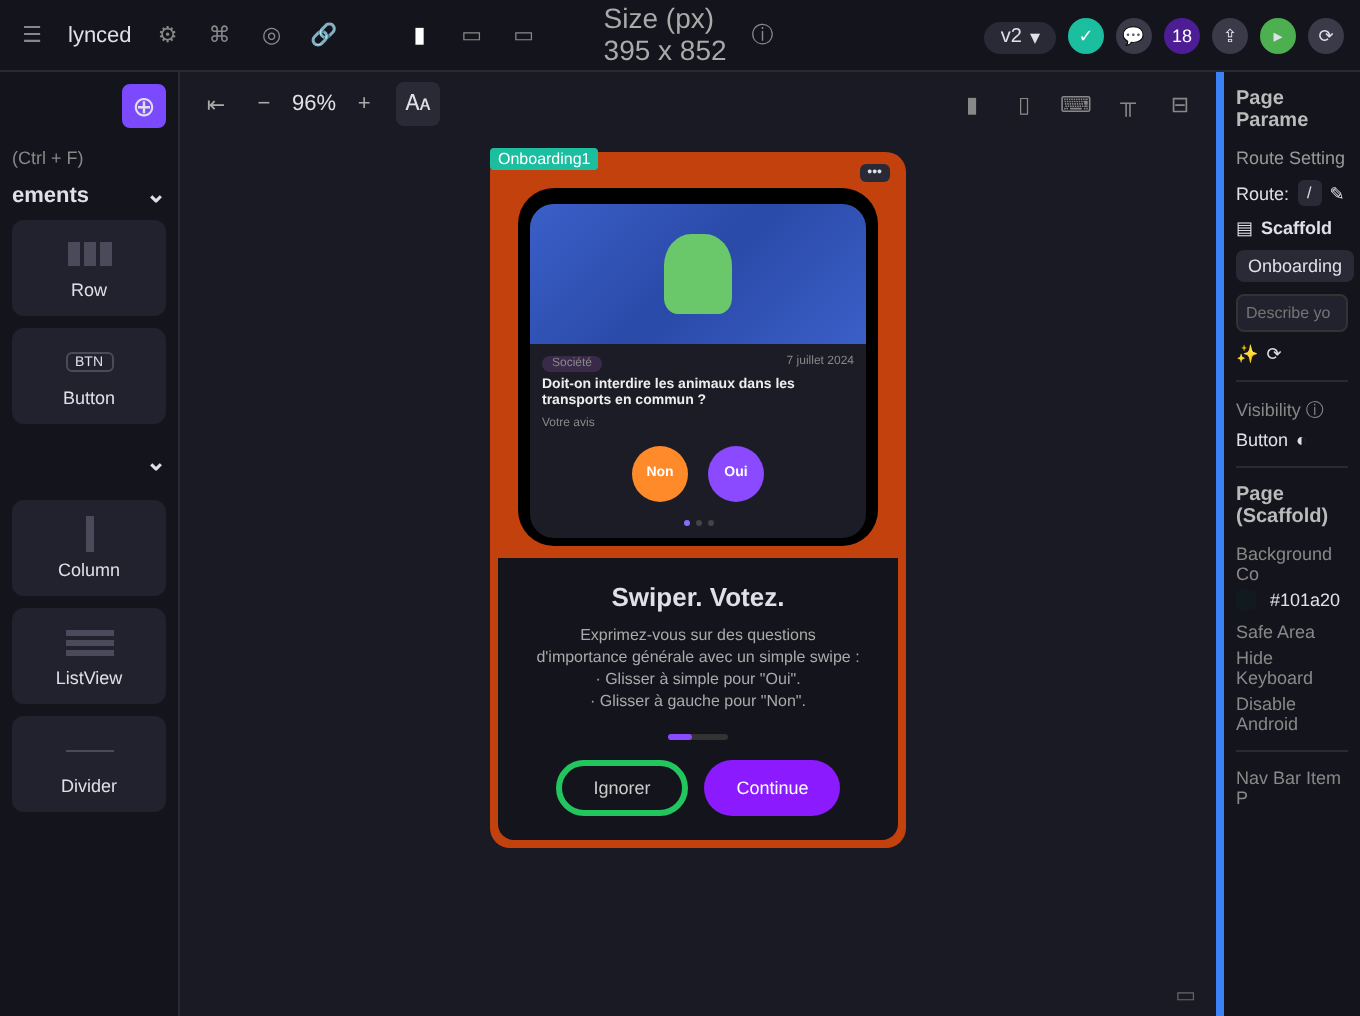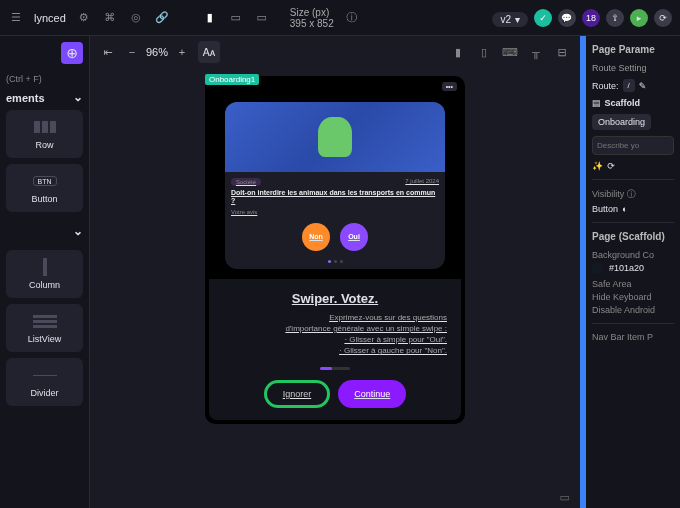--- a/index.html
+++ b/index.html
@@ -2,21 +2,21 @@
 <html><head>
 <meta charset="utf-8">
 <style>
 * { margin: 0; padding: 0; box-sizing: border-box; font-family: -apple-system, BlinkMacSystemFont, "Segoe UI", sans-serif; }
 body { background: #1a1a24; color: #e0e0e8; width: 680px; height: 508px; overflow: hidden; font-size: 11px; }
 
 .topbar { height: 36px; background: #14141c; display: flex; align-items: center; padding: 0 8px; border-bottom: 1px solid #2a2a36; }
 .topbar-left { display: flex; align-items: center; gap: 10px; }
 .topbar-right { display: flex; align-items: flex-end; gap: 6px; margin-left: auto; }
 .top-icon { width: 16px; height: 16px; display: flex; align-items: center; justify-content: center; color: #888; cursor: pointer; }
-.size-label { font-size: 10px; color: #aaa; line-height: 1.1; margin-left: 10px; }
+.size-label { font-size: 14px; color: #aaa; line-height: 1.1; margin-left: 22px; }
 .pill { background: #2a2a36; border-radius: 10px; padding: 2px 8px; font-size: 10px; display: flex; align-items: center; gap: 4px; }
 .circ { width: 18px; height: 18px; border-radius: 50%; display: flex; align-items: center; justify-content: center; font-size: 9px; }
 .circ.teal { background: #1bbfa0; color: #fff; }
 .circ.gray { background: #3a3a48; }
 .circ.purple { background: #4c1d95; color: #fff; }
 .circ.green { background: #4caf50; }
 
 .main { display: flex; height: 472px; }
 
 .left-panel { width: 90px; background: #14141c; border-right: 1px solid #2a2a36; padding: 6px; overflow: hidden; }
@@ -37,21 +37,21 @@
 
 .canvas-area { flex: 1; background: #1a1a24; display: flex; flex-direction: column; }
 .canvas-toolbar { height: 32px; display: flex; align-items: center; padding: 0 10px; gap: 8px; }
 .zoom-ctrl { display: flex; align-items: center; gap: 6px; font-size: 11px; }
 .zoom-btn { width: 16px; height: 16px; display: flex; align-items: center; justify-content: center; cursor: pointer; color: #aaa; }
 .tool-icon-box { width: 22px; height: 22px; background: #2a2a36; border-radius: 4px; display: flex; align-items: center; justify-content: center; }
 .canvas-right-tools { margin-left: auto; display: flex; gap: 10px; }
 .canvas-right-tools .ti { width: 16px; height: 16px; color: #888; cursor: pointer; display: flex; align-items: center; justify-content: center; }
 
 .canvas { flex: 1; display: flex; align-items: flex-start; justify-content: center; padding-top: 8px; }
-.device-frame { width: 260px; background: #000000; border-radius: 10px; padding: 4px; position: relative; text-decoration: underline; }
+.device-frame { width: 208px; background: #c2410c; border-radius: 10px; padding: 4px; position: relative; }
 .device-tag { position: absolute; top: -2px; left: 0; background: #1bbfa0; color: #fff; font-size: 8px; padding: 1px 4px; border-radius: 2px; }
 .device-badge { position: absolute; top: 6px; right: 8px; background: #2a2a36; border-radius: 3px; font-size: 7px; padding: 1px 4px; }
 .phone { background: #000; border-radius: 18px; padding: 8px 6px 4px; margin: 14px 10px 6px; }
 .phone-screen { background: #1c1c26; border-radius: 12px; overflow: hidden; }
 .card-img { height: 70px; background: linear-gradient(135deg, #3a5fc8 0%, #2a4aa8 50%, #3a5fc8 100%); position: relative; border-radius: 8px 8px 0 0; }
 .person { position: absolute; left: 50%; top: 50%; transform: translate(-50%, -50%); width: 34px; height: 40px; background: #6ac86a; border-radius: 40% 40% 20% 20%; }
 .card-body { padding: 6px; }
 .card-meta { display: flex; justify-content: space-between; font-size: 6px; color: #888; margin-bottom: 3px; }
 .chip { background: #3a2a4a; border-radius: 6px; padding: 1px 5px; font-size: 6px; }
 .card-title { font-size: 7px; font-weight: 600; line-height: 1.2; color: #eee; }
@@ -59,30 +59,30 @@
 .card-actions { display: flex; justify-content: center; gap: 10px; margin-top: 8px; padding-bottom: 6px; }
 .act-btn { width: 28px; height: 28px; border-radius: 50%; display: flex; align-items: center; justify-content: center; font-size: 7px; font-weight: 600; }
 .act-btn.no { background: #ff8a2a; color: #fff; }
 .act-btn.yes { background: #8b4aff; color: #fff; }
 .dots { display: flex; justify-content: center; gap: 3px; margin-top: 3px; }
 .dot { width: 3px; height: 3px; border-radius: 50%; background: #444; }
 .dot.active { background: #8b6bff; }
 
 .onb-section { background: #14141c; padding: 12px 14px; border-radius: 0 0 8px 8px; text-align: center; }
 .onb-title { font-size: 13px; font-weight: 700; margin-bottom: 6px; }
-.onb-text { font-size: 8px; color: #aaa; line-height: 1.4; text-align: right; }
+.onb-text { font-size: 8px; color: #aaa; line-height: 1.4; }
 .progress { width: 30px; height: 3px; background: #333; border-radius: 2px; margin: 10px auto; position: relative; }
 .progress::after { content: ''; position: absolute; left: 0; top: 0; width: 40%; height: 100%; background: #8b4aff; border-radius: 2px; }
 .onb-actions { display: flex; gap: 8px; justify-content: center; }
 .onb-btn { padding: 6px 16px; border-radius: 14px; font-size: 9px; border: none; cursor: pointer; }
 .onb-btn.ghost { background: transparent; border: 3px solid #22c55e; color: #ccc; }
 .onb-btn.primary { background: #8b1aff; color: #fff; }
 .canvas-footer-icon { text-align: right; padding: 4px 10px; color: #666; }
 
-.right-panel { width: 100px; background: #14141c; border-left: 6px solid #3b82f6; padding: 8px 6px; overflow: hidden; font-size: 9px; }
+.right-panel { width: 72px; background: #14141c; border-left: 4px solid #3b82f6; padding: 8px 6px; overflow: hidden; font-size: 9px; }
 .rp-head { font-size: 10px; font-weight: 600; margin-bottom: 8px; color: #bbb; }
 .rp-sub { font-size: 9px; color: #999; margin-bottom: 6px; }
 .rp-row { display: flex; align-items: center; gap: 4px; margin-bottom: 6px; font-size: 9px; }
 .rp-chip { background: #2a2a36; border-radius: 4px; padding: 3px 6px; font-size: 9px; display: inline-block; margin-bottom: 6px; }
 .rp-input { background: #22222e; border: 1px solid #333; border-radius: 4px; padding: 4px; width: 100%; font-size: 8px; color: #888; margin-bottom: 6px; }
 .rp-sep { height: 1px; background: #2a2a36; margin: 8px 0; }
 .rp-sw { background: #2a2a36; border-radius: 3px; padding: 2px 5px; font-size: 8px; display: inline-block; }
 .rp-label { color: #888; font-size: 9px; margin-bottom: 3px; }
 .swatch { width: 10px; height: 10px; background: #101a20; border-radius: 2px; display: inline-block; vertical-align: middle; margin-right: 3px; }
 </style>

